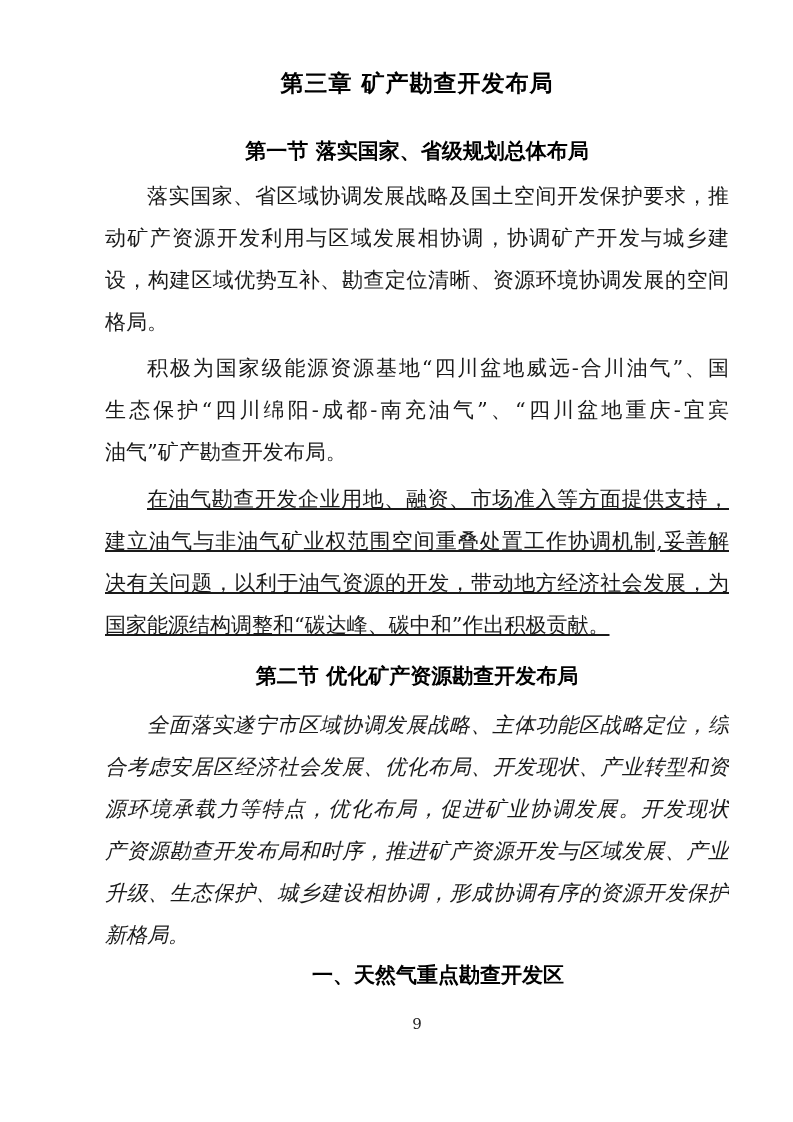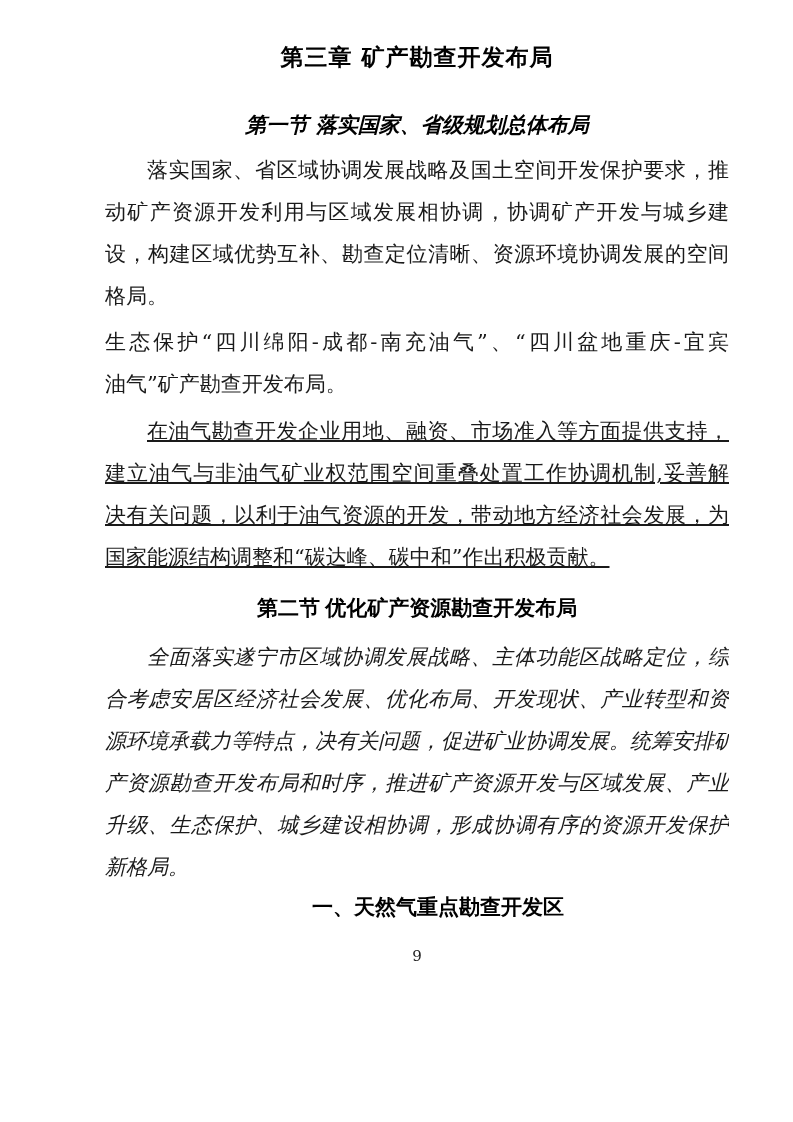--- a/index.html
+++ b/index.html
@@ -18,37 +18,37 @@
     position: relative;
     width: 793px;
     height: 1122px;
     background: #ffffff;
   }
   .content {
     margin-left: 101px;
     width: 632px;
   }
   .chapter-title {
-    margin-top: 40px;
+    margin-top: 66px;
     line-height: 34px;
     font-size: 23px;
     font-weight: bold;
     text-align: center;
     letter-spacing: 1px;
     color: #000000;
   }
   .section-heading {
     line-height: 30px;
     font-size: 21px;
     font-weight: bold;
     text-align: center;
     color: #000000;
   }
-  .sh-1 { margin-top: 36px; font-style: italic; }
-  .sh-2 { margin-top: 16px; line-height: 28px; font-family: Liberation Serif, serif; }
+  .sh-1 { margin-top: 36px; }
+  .sh-2 { margin-top: 16px; line-height: 28px; }
   .para { margin: 4px; }
   .p1 { margin-top: 9px; }
   .p2 { margin-top: 0; }
   .p3 { margin-top: 5px; text-decoration: underline; }
   .p4 { margin-top: 14px; font-style: italic; }
   .line {
     height: 42px;
     line-height: 42px;
     font-size: 21px;
     text-align: justify;
@@ -85,37 +85,38 @@
     <div class="section-heading sh-1">第一节 落实国家、省级规划总体布局</div>
 
     <div class="para p1">
       <div class="line indent just">落实国家、省区域协调发展战略及国土空间开发保护要求，推</div>
       <div class="line just">动矿产资源开发利用与区域发展相协调，协调矿产开发与城乡建</div>
       <div class="line just">设，构建区域优势互补、勘查定位清晰、资源环境协调发展的空间</div>
       <div class="line">格局。</div>
     </div>
 
     <div class="para p2">
+      <div class="line indent just">积极为国家级能源资源基地“四川盆地威远-合川油气”、国</div>
       <div class="line just">生态保护“四川绵阳-成都-南充油气”、“四川盆地重庆-宜宾</div>
       <div class="line">油气”矿产勘查开发布局。</div>
     </div>
 
     <div class="para p3">
       <div class="line indent just">在油气勘查开发企业用地、融资、市场准入等方面提供支持，</div>
       <div class="line just">建立油气与非油气矿业权范围空间重叠处置工作协调机制,妥善解</div>
       <div class="line just">决有关问题，以利于油气资源的开发，带动地方经济社会发展，为</div>
       <div class="line">国家能源结构调整和“碳达峰、碳中和”作出积极贡献。</div>
     </div>
 
     <div class="section-heading sh-2">第二节 优化矿产资源勘查开发布局</div>
 
     <div class="para p4">
       <div class="line indent just">全面落实遂宁市区域协调发展战略、主体功能区战略定位，综</div>
       <div class="line just">合考虑安居区经济社会发展、优化布局、开发现状、产业转型和资</div>
-      <div class="line just">源环境承载力等特点，决有关问题，促进矿业协调发展。统筹安排矿</div>
+      <div class="line just">源环境承载力等特点，优化布局，促进矿业协调发展。开发现状</div>
       <div class="line just">产资源勘查开发布局和时序，推进矿产资源开发与区域发展、产业</div>
       <div class="line just">升级、生态保护、城乡建设相协调，形成协调有序的资源开发保护</div>
       <div class="line">新格局。</div>
     </div>
 
     <div class="sub-heading">一、天然气重点勘查开发区</div>
 
     <div class="page-number">9</div>
 
   </div>

